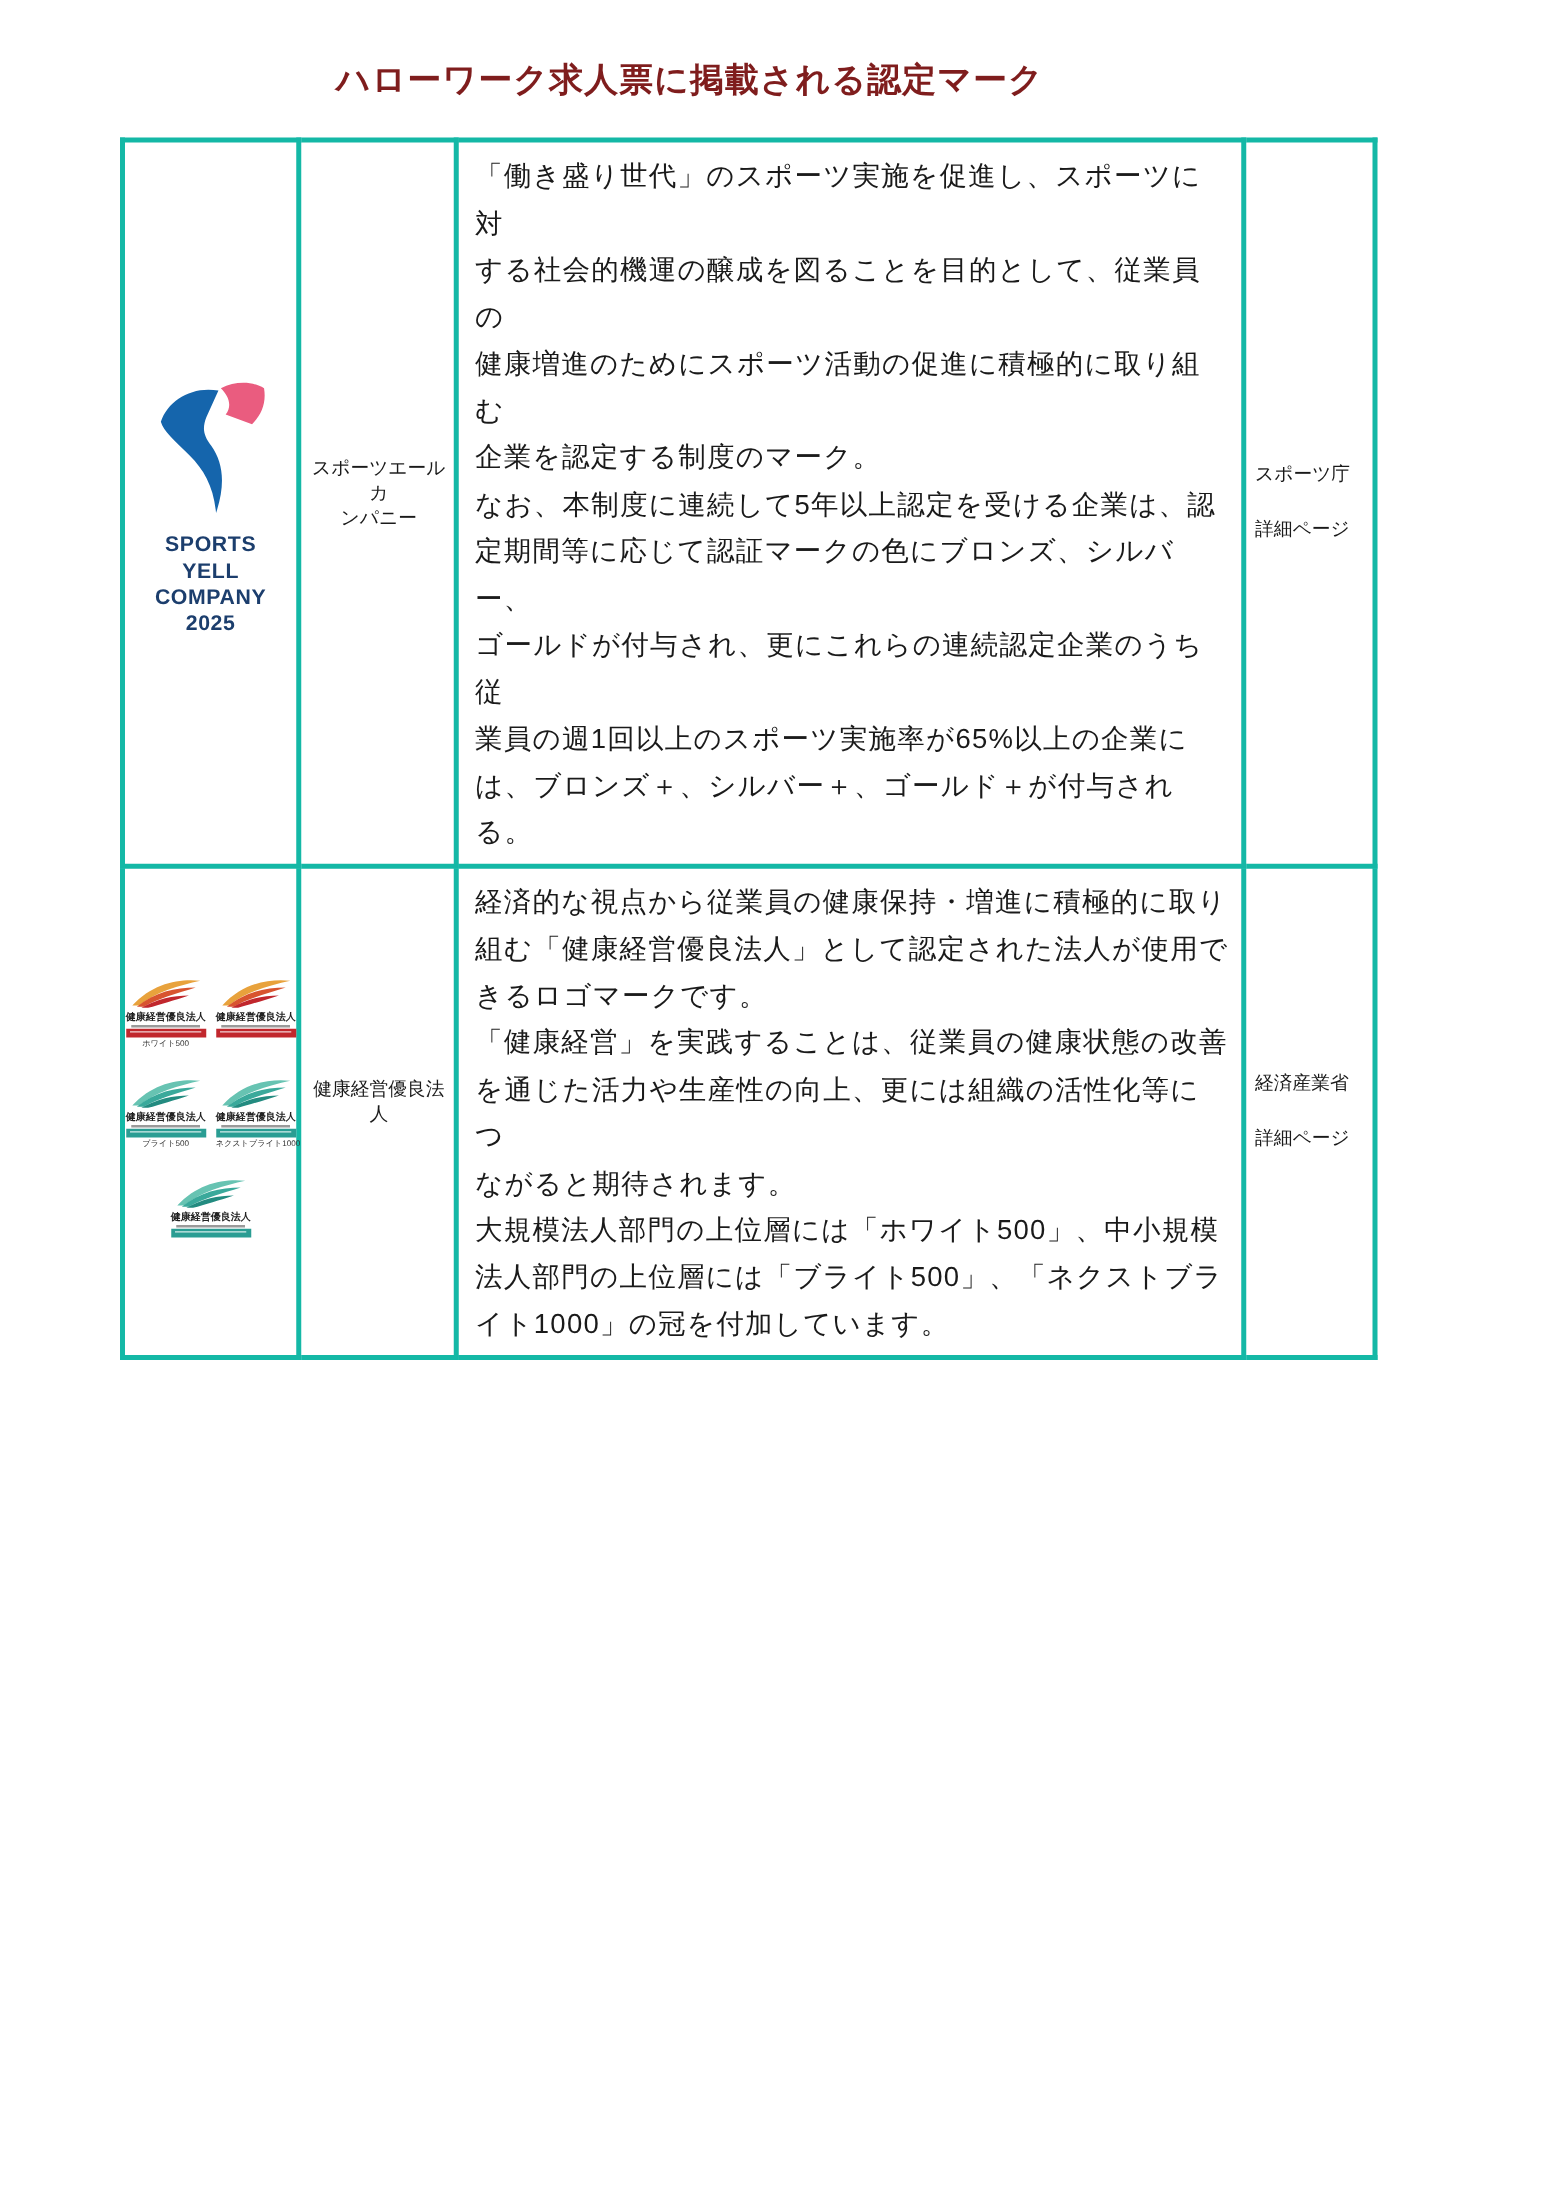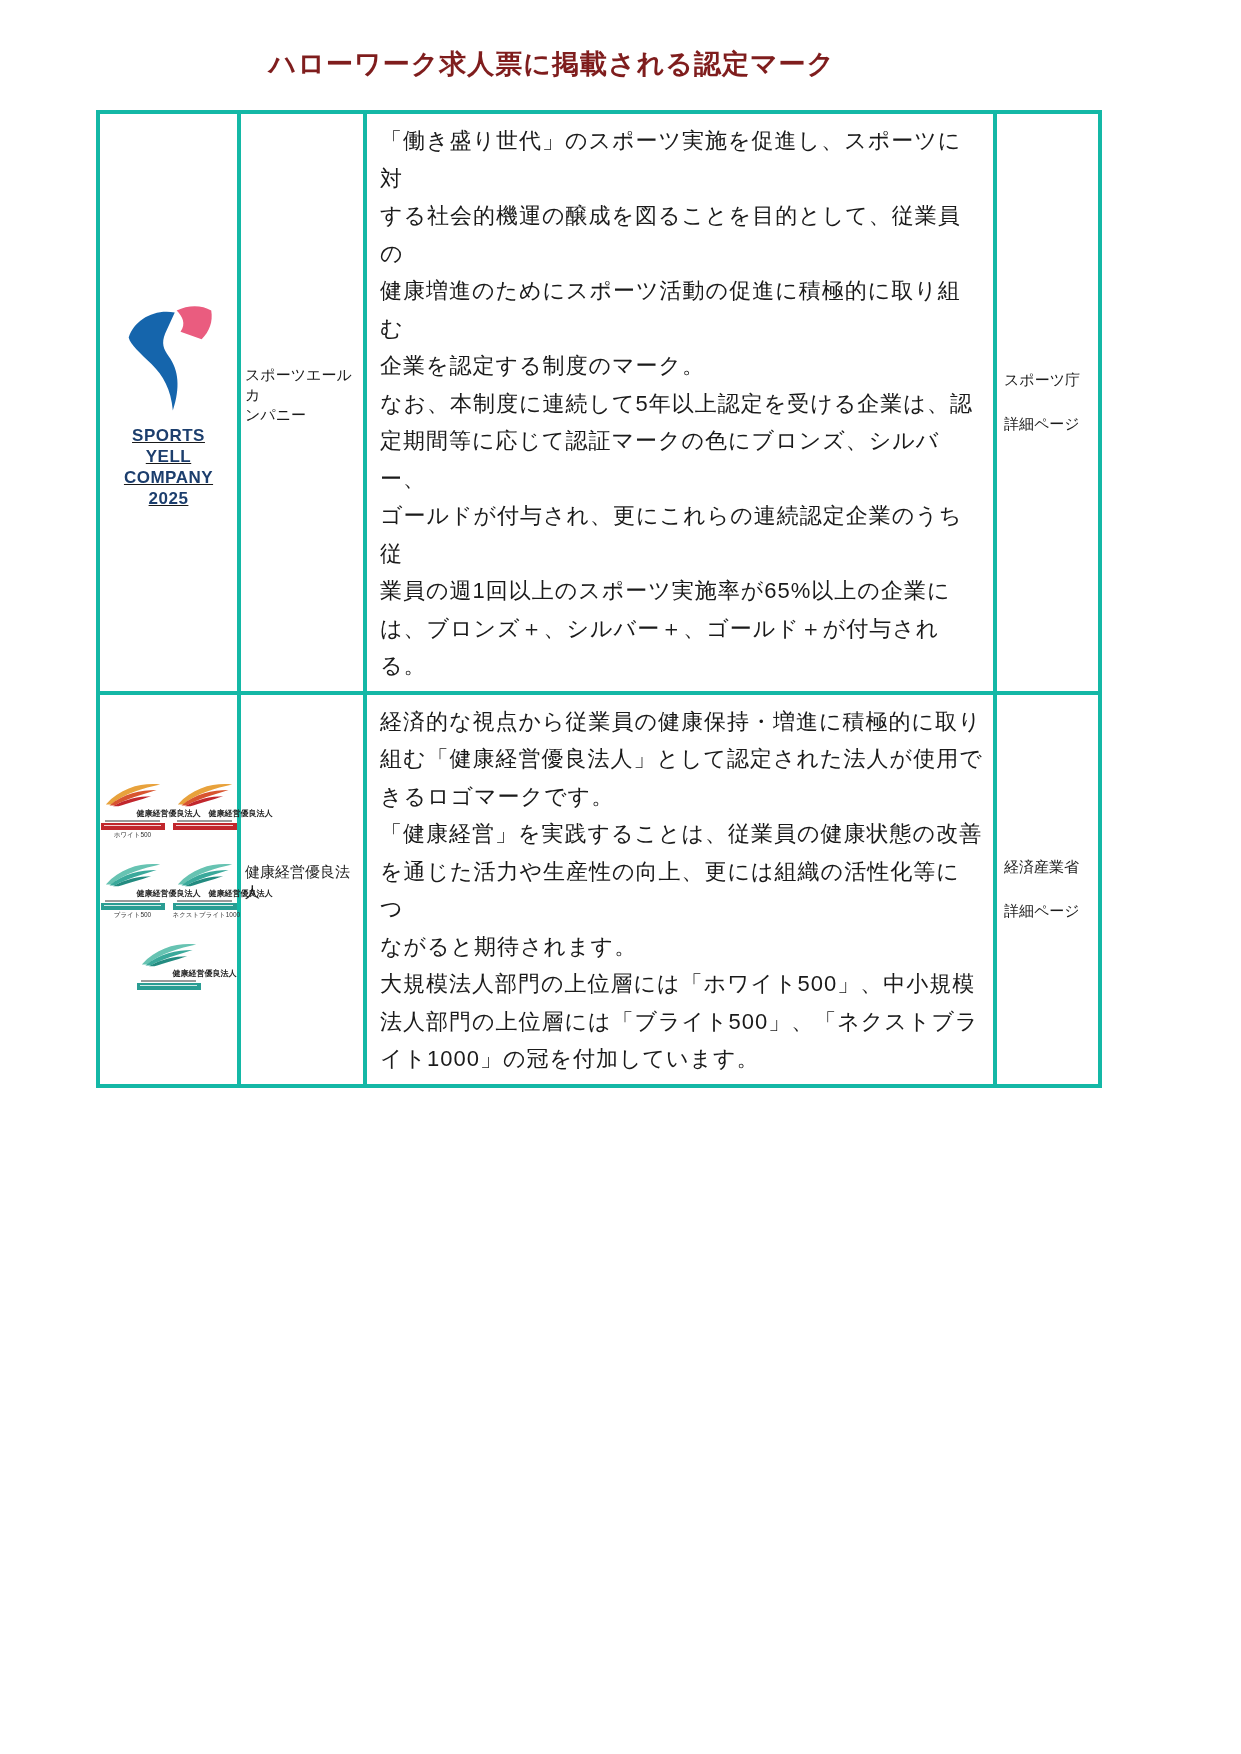--- a/index.html
+++ b/index.html
@@ -22,47 +22,47 @@
   }
   table.cert-table {
     border-collapse:collapse;
     table-layout:fixed;
     width:1002px;
     margin:28px 0 0 96px;
     border:3px solid #000;
   }
   td { border:4px solid #14b8a6; vertical-align:middle; }
   .logo-cell   { width:141px; text-align:center; vertical-align:middle; }
-  .name-cell   { width:126px; padding:2px 2px 16px 4px; font-size:15px; line-height:20px; white-space:pre-line; vertical-align:middle; }
+  .name-cell   { width:126px; padding:2px 2px 16px 4px; font-size:15px; line-height:20px; white-space:pre-line; vertical-align:middle;text-align:center; }
   .desc-cell   { width:630px; padding:8px 10px 6px 13px; font-size:22px; letter-spacing:1px; line-height:37.5px; white-space:pre-line; vertical-align:top; }
   .source-cell { width:105px; padding:0 4px 0 7px; font-size:15px; line-height:44px; white-space:pre-line; vertical-align:middle;margin-left:43px; }
   .row-1 td { height:353px; }
   .row-2 td { height:347px; }
 
   
-  .sy-logo { display:inline-block; padding-top:4px;text-decoration:underline; }
+  .sy-logo { display:inline-block; padding-top:4px; }
   .sy-mark { width:96px; height:122px; display:block; margin:0 auto 4px auto; }
   .sy-blue { fill:var(--sports-yell-blue,#1565ac); }
   .sy-pink { fill:var(--sports-yell-pink,#ea5c7f); }
   .sy-wordmark {
     font-size:17px; line-height:21px; font-weight:bold;
     letter-spacing:0.5px;
     color:var(--sports-yell-navy,#1c3e6d);
     text-align:center; white-space:pre-line;
   }
 
   
   .badges-grid {
     width:136px; margin:0 auto; padding-top:2px;
     display:flex; flex-wrap:wrap; justify-content:center;
     column-gap:8px; row-gap:22px;
   }
   .badge { width:64px; text-align:center; }
   .badge .wings { width:58px; height:25px; display:block; margin:0 auto 1px auto; }
-  .badge-label { font-size:8px; font-weight:bold; color:#222; white-space:nowrap; letter-spacing:0;padding-left:36px; }
+  .badge-label { font-size:8px; font-weight:bold; color:#222; white-space:nowrap; letter-spacing:0; }
   .badge-micro { height:2px; width:86%; margin:1px auto 1px auto; background:#9a9a9a; }
   .badge-band  { height:7px; width:100%; margin:1px 0 1px 0; position:relative; }
   .badge-band::after { content:""; position:absolute; left:6%; right:6%; top:2px; height:1px; background:rgba(255,255,255,.8); }
   .badge.red  .badge-band { background:var(--badge-red,#c1272d); }
   .badge.teal .badge-band { background:var(--badge-teal,#2a9d93); }
   .badge.red  .f1 { fill:var(--badge-red-light,#e8a23c); }
   .badge.red  .f2 { fill:var(--badge-red-mid,#d8542f); }
   .badge.red  .f3 { fill:var(--badge-red,#c1272d); }
   .badge.teal .f1 { fill:var(--badge-teal-light,#67c3b2); }
   .badge.teal .f2 { fill:var(--badge-teal-mid,#3aa99b); }

